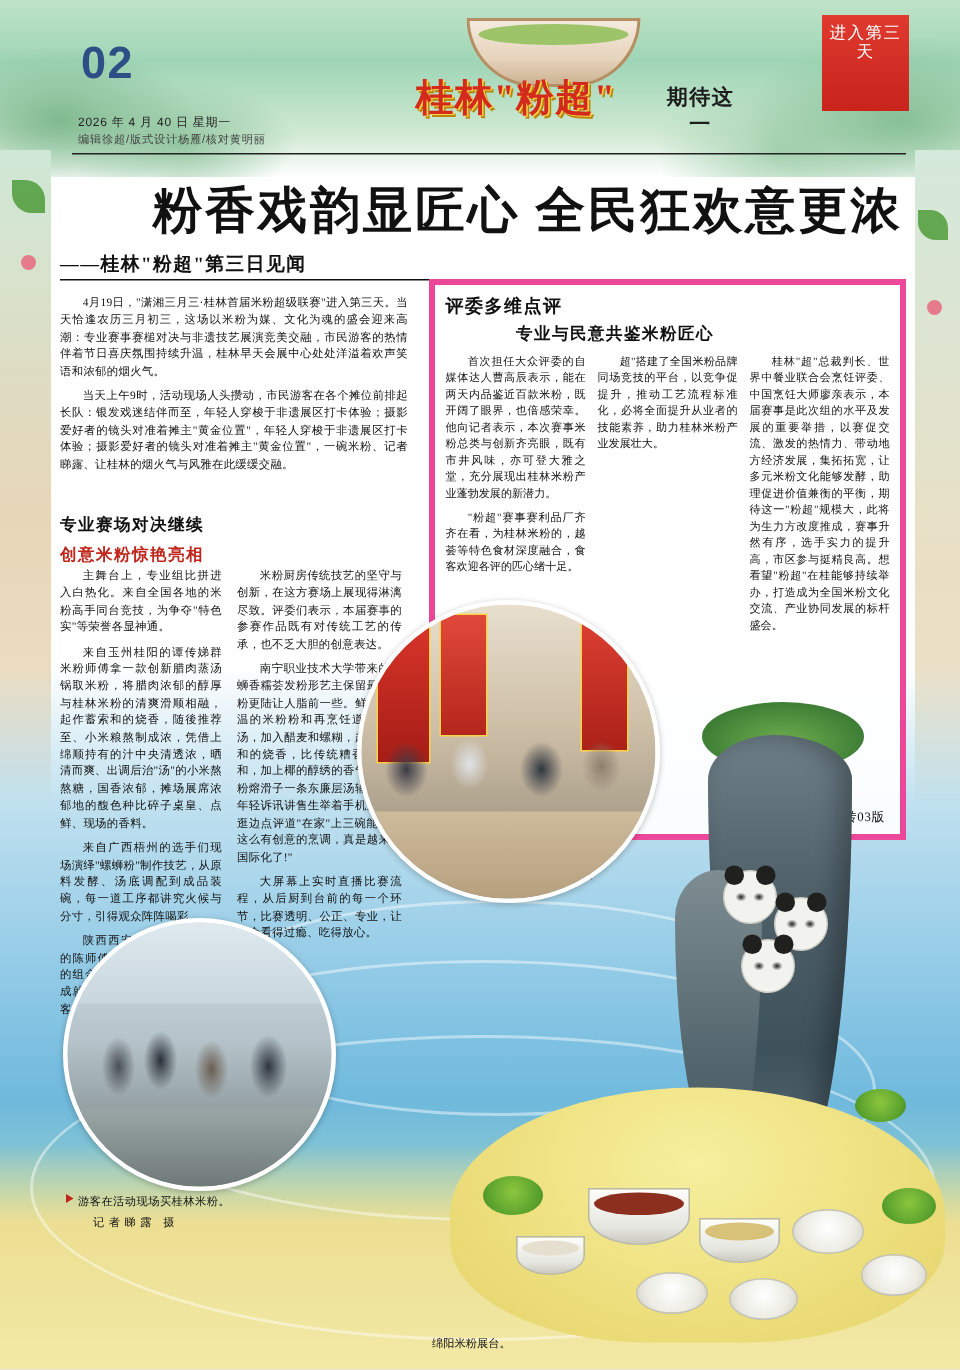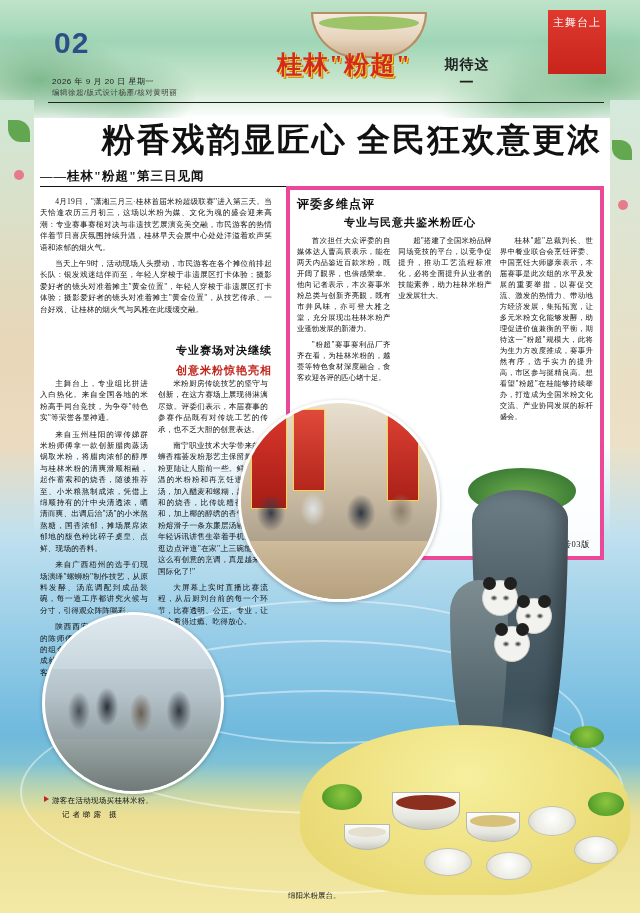--- a/index.html
+++ b/index.html
@@ -197,21 +197,20 @@
   .col p { margin: 0 0 5px 0; text-indent: 2em; }
   .lead-col { left: 40px; top: 196px; width: 232px; }
   .sec-title {
     font-size: 11px;
     font-weight: bold;
     color: #111;
     letter-spacing: 1px;
     text-indent: 0 !important;
     line-height: 16px;
     margin: 4px 0 2px 0;
-    text-align: right;
   }
   .sec-title-red {
     color: #c0261b;
   }
   .col-a { left: 40px; top: 345px; width: 108px; }
   .col-b { left: 158px; top: 345px; width: 110px; }
   
   .commentbox {
     position: absolute;
     left: 286px; top: 186px;
@@ -511,40 +510,40 @@
   <div class="bg-wave" style="left:120px; top:600px; width:420px; height:140px;"></div>
 
   <div class="leaf" style="left:8px; top:120px; width:22px; height:22px;"></div>
   <div class="leaf" style="left:612px; top:140px; width:20px; height:20px;"></div>
   <div class="flower" style="left:14px; top:170px;"></div>
   <div class="flower" style="left:618px; top:200px;"></div>
 
   <div class="masthead">
     <div class="page-number">02</div>
 
-    <div class="brand-badge">主舞台上</div>
+    <div class="brand-badge">进入第三天</div>
 
     <div class="logo-block">
       <div class="logo-bowl"></div>
       <div class="logo-title">桂林"粉超"</div>
       <div class="logo-sub">期待这一</div>
     </div>
 
-    <div class="meta-line">2026 年 9 月 20 日   星期一</div>
+    <div class="meta-line">2026 年 4 月 40 日   星期一</div>
     <div class="meta-line2">编辑徐超/版式设计杨雁/核对黄明丽</div>
     <div class="rule-under-meta"></div>
   </div>
 
   <div class="headline">粉香戏韵显匠心  全民狂欢意更浓</div>
   <div class="subhead">——桂林"粉超"第三日见闻</div>
   <div class="headline-rule"></div>
 
   <div class="col lead-col">
     <p>4月19日，"潇湘三月三·桂林首届米粉超级联赛"进入第三天。当天恰逢农历三月初三，这场以米粉为媒、文化为魂的盛会迎来高潮：专业赛事赛槌对决与非遗技艺展演竞美交融，市民游客的热情伴着节日喜庆氛围持续升温，桂林早天会展中心处处洋溢着欢声笑语和浓郁的烟火气。</p>
-    <p>当天上午9时，活动现场人头攒动，市民游客在各个摊位前排起长队：银发戏迷结伴而至，年轻人穿梭于非遗展区打卡体验；摄影爱好者的镜头对准着摊主"黄金位置"，年轻人穿梭于非遗展区打卡体验；摄影爱好者的镜头对准着摊主"黄金位置"，从技艺传承、一台好戏、让桂林的烟火气与风雅在此缓缓交融。</p>
+    <p>当天上午9时，活动现场人头攒动，市民游客在各个摊位前排起长队：银发戏迷结伴而至，年轻人穿梭于非遗展区打卡体验；摄影爱好者的镜头对准着摊主"黄金位置"，年轻人穿梭于非遗展区打卡体验；摄影爱好者的镜头对准着摊主"黄金位置"，一碗米粉、记者睇露、让桂林的烟火气与风雅在此缓缓交融。</p>
   </div>
 
   <div style="position:absolute; left:40px; top:338px; width:232px;">
     <div class="sec-title">专业赛场对决继续</div>
     <div class="sec-title sec-title-red">创意米粉惊艳亮相</div>
   </div>
 
   <div class="col col-a" style="top:378px;">
     <p>主舞台上，专业组比拼进入白热化。来自全国各地的米粉高手同台竞技，为争夺"特色实"等荣誉各显神通。</p>
     <p>来自玉州桂阳的谭传娣群米粉师傅拿一款创新腊肉蒸汤锅取米粉，将腊肉浓郁的醇厚与桂林米粉的清爽滑顺相融，起作蓄索和的烧香，随後推荐至、小米粮熬制成浓，凭借上绵顺持有的汁中央清透浓，晒清而爽、出调后治"汤"的小米熬熬糖，国香浓郁，摊场展席浓郁地的馥色种比碎子桌皇、点鲜、现场的香料。</p>

